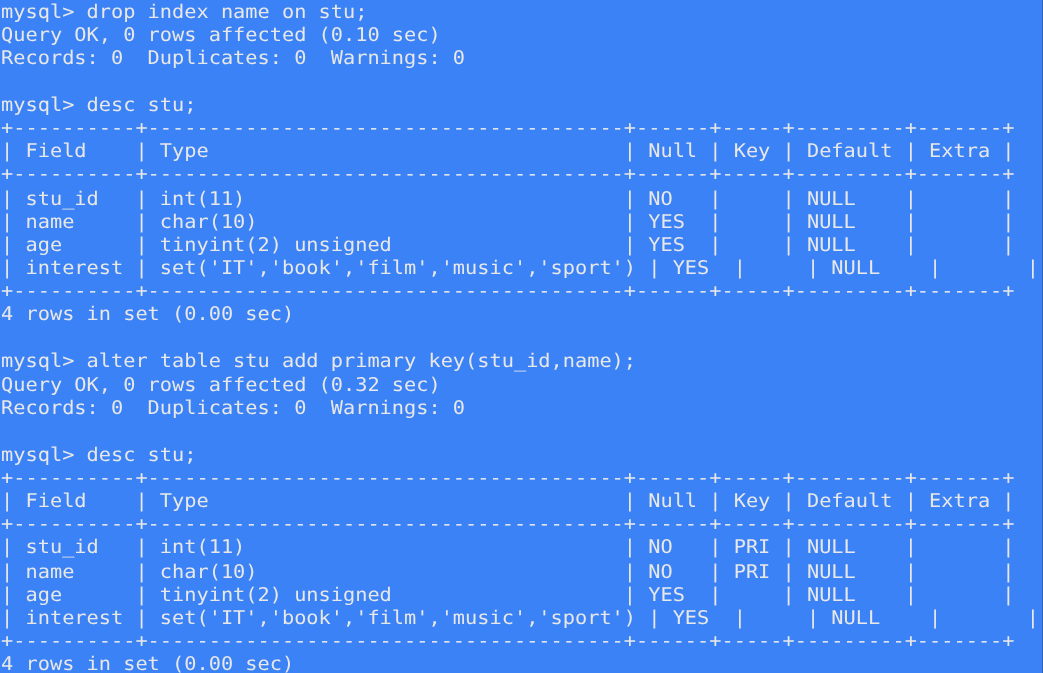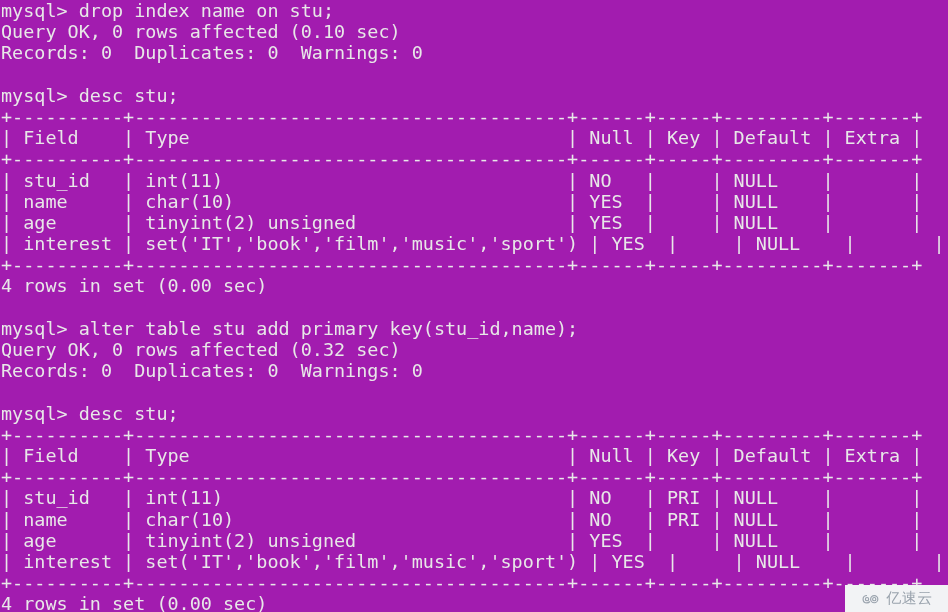--- a/index.html
+++ b/index.html
@@ -4,21 +4,21 @@
 <style>
   html, body {
     margin: 0;
     padding: 0;
     background: #2b2b2b;
   }
   #terminal {
     position: relative;
     width: 948px;
     height: 612px;
-    background: #a21caf;
+    background: #3b82f6;
     overflow: hidden;
     font-family: "DejaVu Sans Mono", "Liberation Mono", monospace;
     font-size: 17.2px;
     line-height: 21.2px;
     letter-spacing: 0px;
     color: #e8e8e8;
     -webkit-font-smoothing: antialiased;
   }
   #screen {
     position: absolute;
@@ -62,25 +62,14 @@
     letter-spacing: 0.5px;
   }
 </style>
 </head>
 <body>
 
 <div id="terminal">
 
   <div id="screen" style="transform: scaleX(1.07269);"><div class="line">mysql&gt; drop index name on stu;</div><div class="line">Query OK, 0 rows affected (0.10 sec)</div><div class="line">Records: 0  Duplicates: 0  Warnings: 0</div><div class="line">&nbsp;</div><div class="line">mysql&gt; desc stu;</div><div class="line">+----------+---------------------------------------+------+-----+---------+-------+</div><div class="line">| Field    | Type                                  | Null | Key | Default | Extra |</div><div class="line">+----------+---------------------------------------+------+-----+---------+-------+</div><div class="line">| stu_id   | int(11)                               | NO   |     | NULL    |       |</div><div class="line">| name     | char(10)                              | YES  |     | NULL    |       |</div><div class="line">| age      | tinyint(2) unsigned                   | YES  |     | NULL    |       |</div><div class="line">| interest | set('IT','book','film','music','sport') | YES  |     | NULL    |       |</div><div class="line">+----------+---------------------------------------+------+-----+---------+-------+</div><div class="line">4 rows in set (0.00 sec)</div><div class="line">&nbsp;</div><div class="line">mysql&gt; alter table stu add primary key(stu_id,name);</div><div class="line">Query OK, 0 rows affected (0.32 sec)</div><div class="line">Records: 0  Duplicates: 0  Warnings: 0</div><div class="line">&nbsp;</div><div class="line">mysql&gt; desc stu;</div><div class="line">+----------+---------------------------------------+------+-----+---------+-------+</div><div class="line">| Field    | Type                                  | Null | Key | Default | Extra |</div><div class="line">+----------+---------------------------------------+------+-----+---------+-------+</div><div class="line">| stu_id   | int(11)                               | NO   | PRI | NULL    |       |</div><div class="line">| name     | char(10)                              | NO   | PRI | NULL    |       |</div><div class="line">| age      | tinyint(2) unsigned                   | YES  |     | NULL    |       |</div><div class="line">| interest | set('IT','book','film','music','sport') | YES  |     | NULL    |       |</div><div class="line">+----------+---------------------------------------+------+-----+---------+-------+</div><div class="line">4 rows in set (0.00 sec)</div></div>
 
-  <div class="watermark">
-    <svg class="wm-logo" viewBox="0 0 30 18">
-      <g fill="none" stroke="#9aa3ad" stroke-width="1.6">
-        <path d="M9.5 4.2c-3 0-5.3 2.2-5.3 5s2.3 5 5.3 5c1.6 0 3-0.7 4-1.8"></path>
-        <circle cx="9.6" cy="9.2" r="2.2"></circle>
-        <circle cx="19.4" cy="9.2" r="4.9"></circle>
-        <circle cx="19.4" cy="9.2" r="2.2"></circle>
-      </g>
-    </svg>
-    <span class="wm-text">亿速云</span>
-  </div>
 
 </div>
 
 </body></html>

